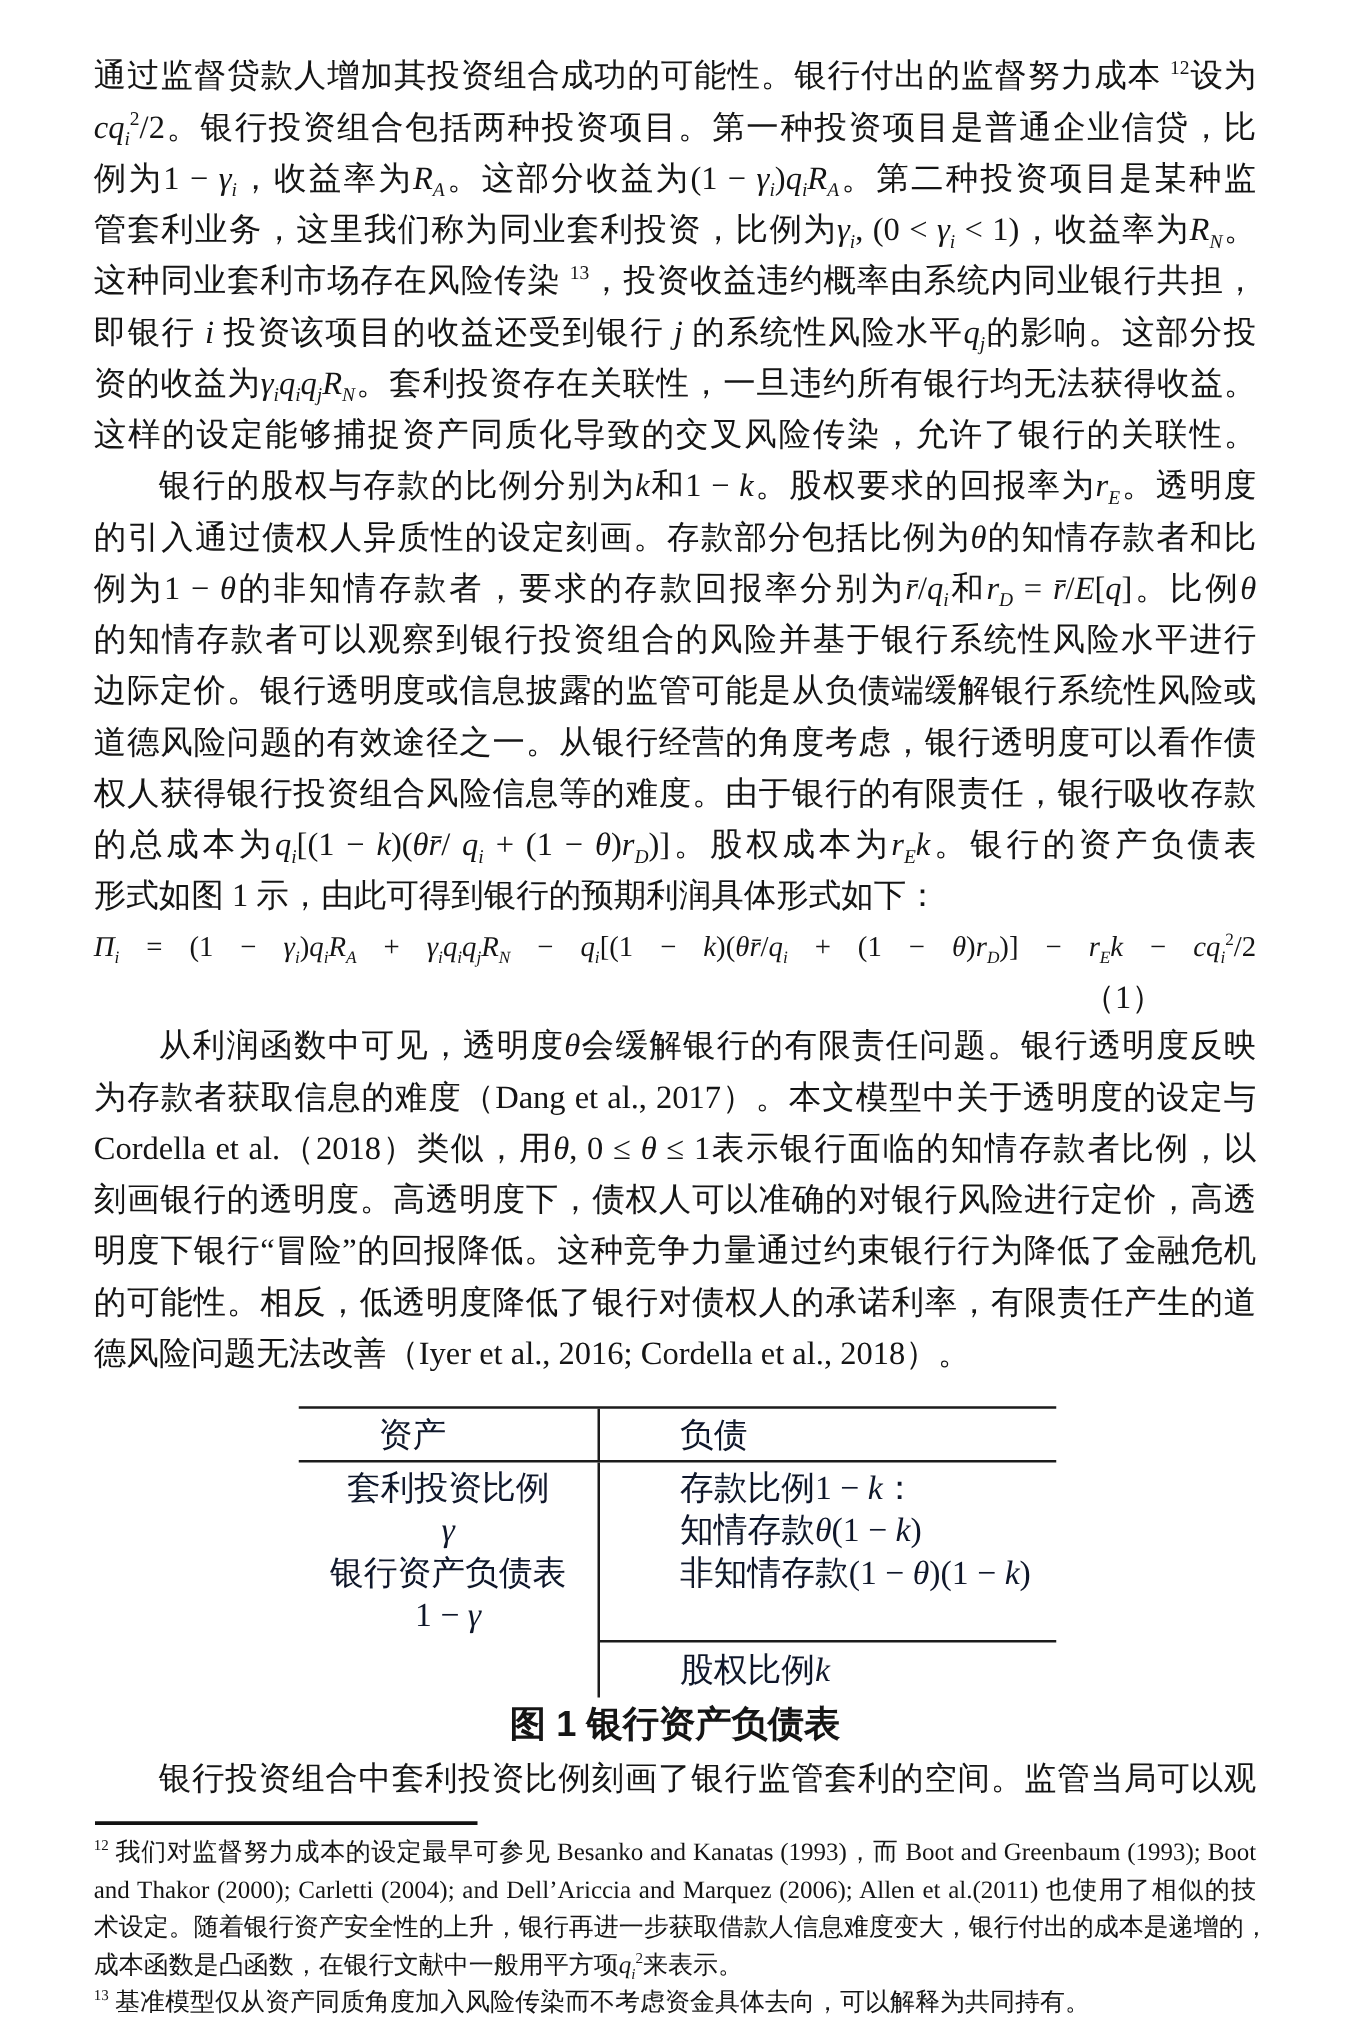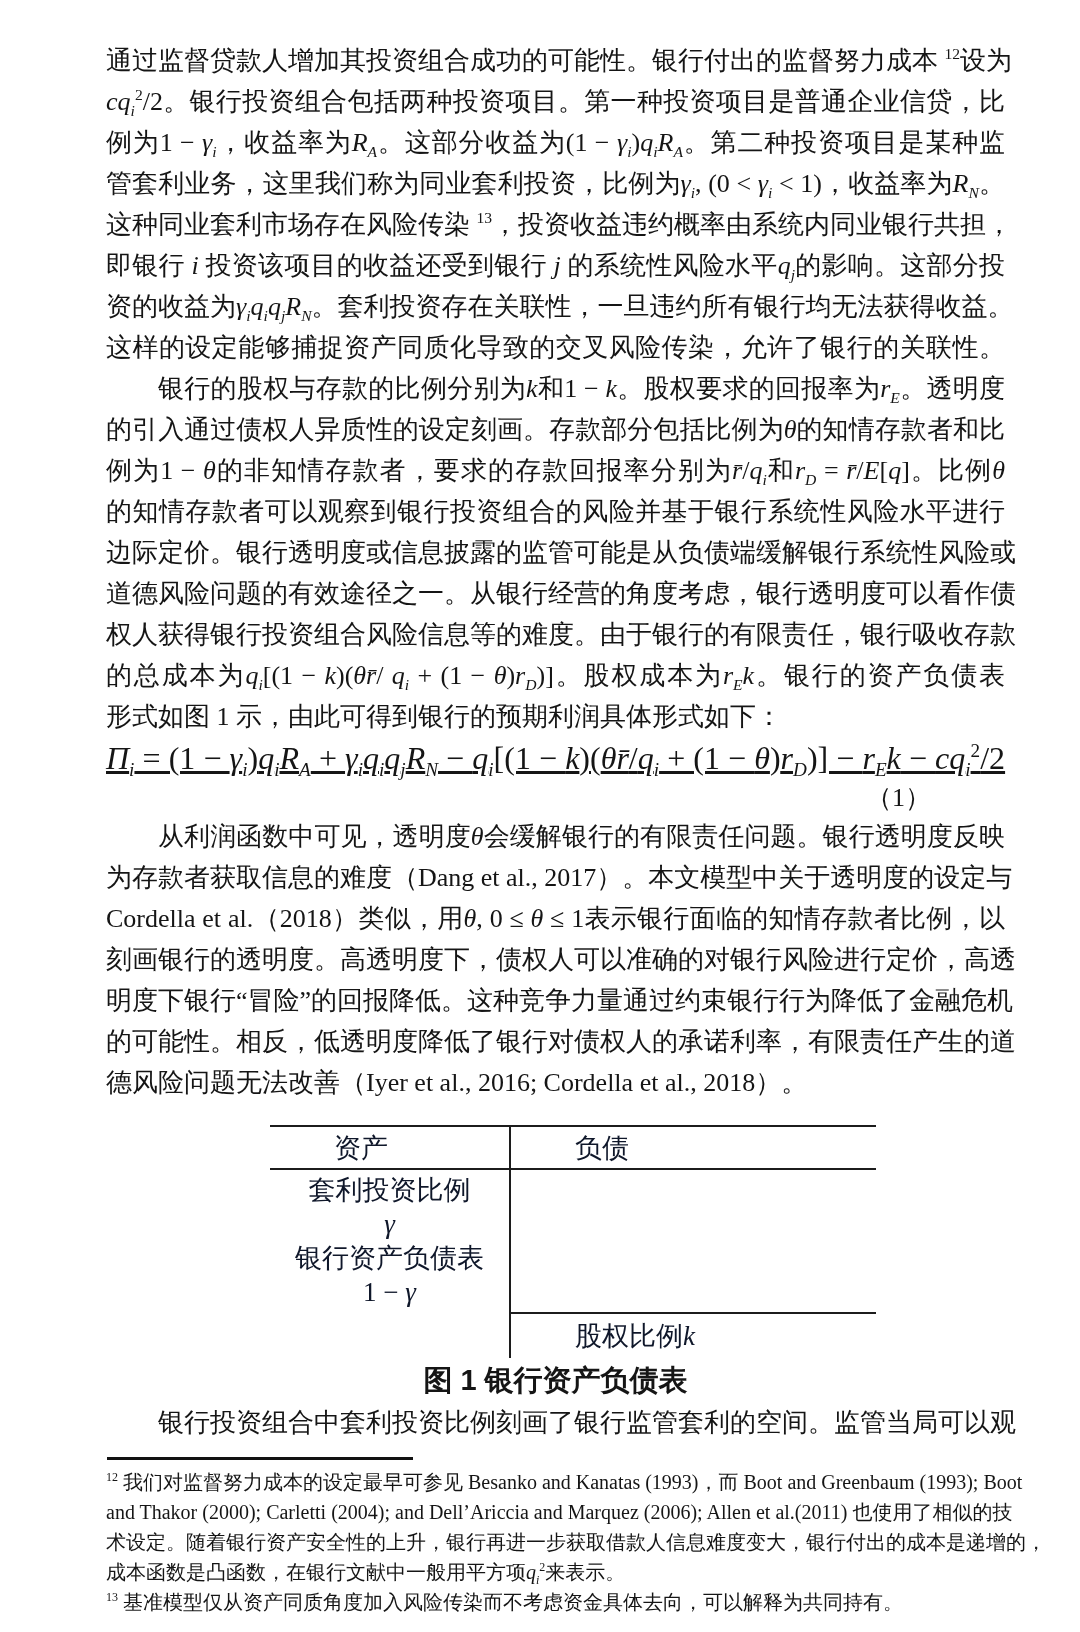--- a/index.html
+++ b/index.html
@@ -4,44 +4,43 @@
 <style>
   * { margin:0; padding:0; box-sizing:border-box; }
   html,body { background:#ffffff; }
   body {
     width:1080px; height:1632px;
     color:#151515;
     font-family:"Liberation Serif","DejaVu Serif",serif;
     overflow:hidden;
     position:relative;
   }
-  .content { padding:40px 75px 0 106px; }
+  .content { padding:40px 75px 0 75px; }
 
   
   .jline {
     font-size:26px;
     line-height:41px;
     height:41px;
     text-align:justify;
     text-align-last:justify;
     white-space:nowrap;
     overflow:visible;
   }
   .jline.end { text-align-last:left; white-space:normal; }
   .jline.indent { text-indent:52px; }
   sub,sup { font-size:60%; line-height:0; }
   i { font-style:italic; }
 
   
   .eq-formula {
-    font-size:32px;
+    font-size:23px;
     line-height:42px; height:42px;
     text-align:justify; text-align-last:justify;
     white-space:nowrap;
-    text-decoration:underline;
   }
   .eq-number {
     font-size:26px; line-height:37px; height:37px;
     text-align:right; padding-right:74px;
   }
 
   
   .bstable {
     width:606px;
     margin:22px 0 0 164px;
@@ -133,20 +132,25 @@
       <div class="t-hl">资产</div>
       <div class="t-hr">负债</div>
     </div>
     <div class="t-body">
       <div class="t-bl">
         <div>套利投资比例</div>
         <div><i>γ</i></div>
         <div>银行资产负债表</div>
         <div>1 − <i>γ</i></div>
       </div>
+      <div class="t-br">
+        <div>存款比例1 − <i>k</i>：</div>
+        <div>知情存款<i>θ</i>(1 − <i>k</i>)</div>
+        <div>非知情存款(1 − <i>θ</i>)(1 − <i>k</i>)</div>
+      </div>
     </div>
     <div class="t-equity">
       <div class="t-el"></div>
       <div class="t-er">股权比例<i>k</i></div>
     </div>
   </div>
   <div class="fig-caption">图 1  银行资产负债表</div>
 
   <div class="p4wrap">
     <div class="jline indent">银行投资组合中套利投资比例刻画了银行监管套利的空间。监管当局可以观</div>

